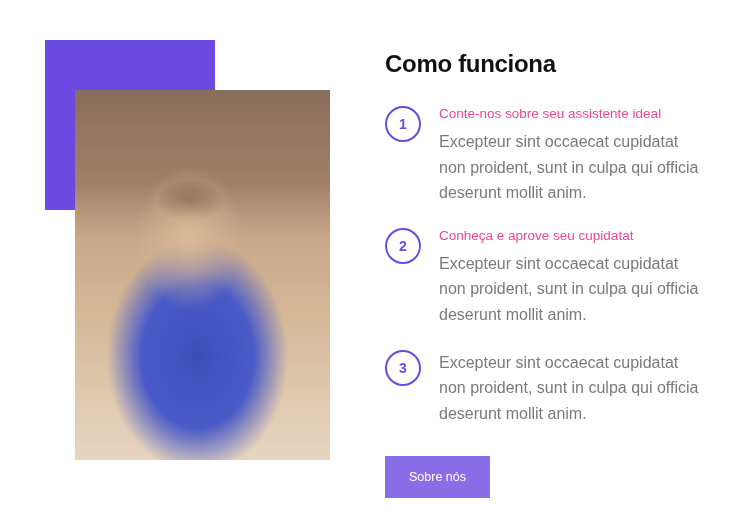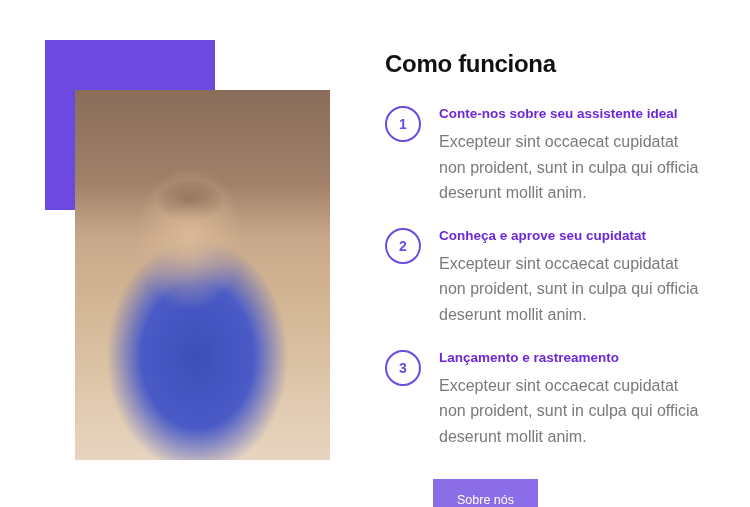--- a/index.html
+++ b/index.html
@@ -75,39 +75,38 @@
   justify-content: center;
   color: #6C49E0;
   font-weight: 600;
   font-size: 14px;
 }
 .step-content {
   flex: 1;
 }
 .step-title {
   font-size: 13.5px;
-  font-weight: 700;
-  color: #6d28d9;
+  font-weight: 400;
+  color: #ec4899;
   margin-bottom: 8px;
 }
 .step-desc {
   font-size: 16px;
   line-height: 1.6;
   color: #7a7a7a;
 }
 .btn {
   display: inline-block;
   background: #8B6DE8;
   color: #fff;
   font-size: 12.5px;
   padding: 14px 24px;
   border: none;
   cursor: pointer;
   margin-top: 8px;
-  margin-left: 48px;
 }
 </style>
 </head>
 <body>
 
 <div class="container">
   <div class="left">
     <div class="purple-box"></div>
     <div class="photo"></div>
   </div>
@@ -126,20 +125,19 @@
       <div class="circle">2</div>
       <div class="step-content">
         <div class="step-title">Conheça e aprove seu cupidatat</div>
         <div class="step-desc">Excepteur sint occaecat cupidatat non proident, sunt in culpa qui officia deserunt mollit anim.</div>
       </div>
     </div>
 
     <div class="step">
       <div class="circle">3</div>
       <div class="step-content">
-        <div class="step-title">Lançamento e rastreamento</div>
         <div class="step-desc">Excepteur sint occaecat cupidatat non proident, sunt in culpa qui officia deserunt mollit anim.</div>
       </div>
     </div>
 
     <button class="btn">Sobre nós</button>
   </div>
 </div>
 
 </body></html>

